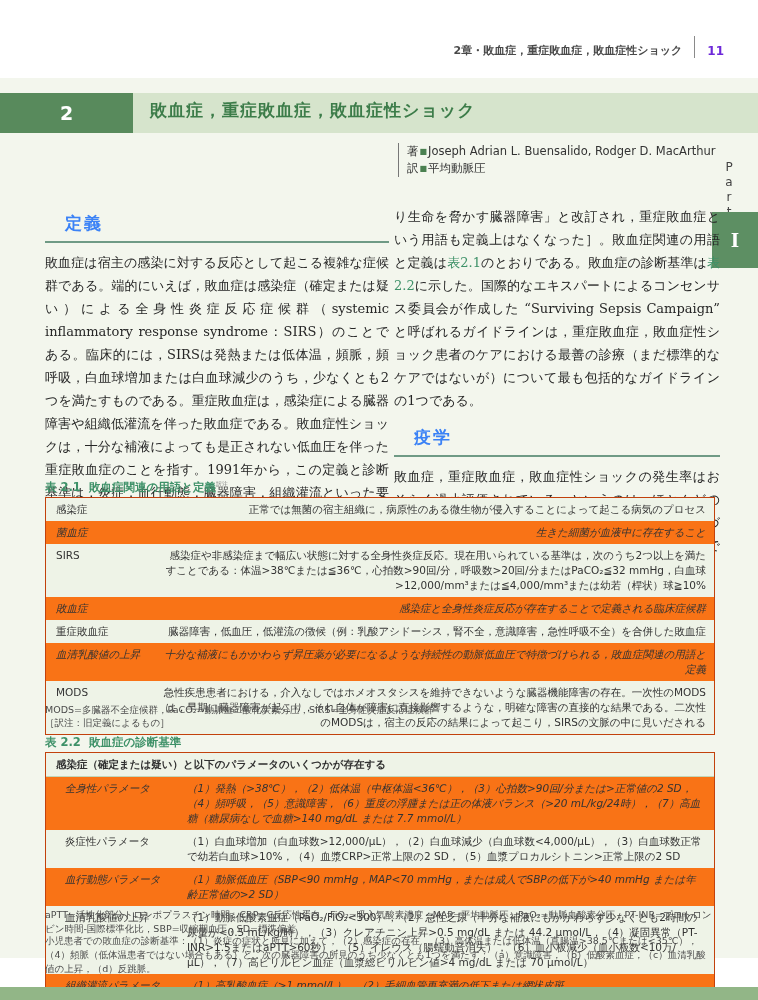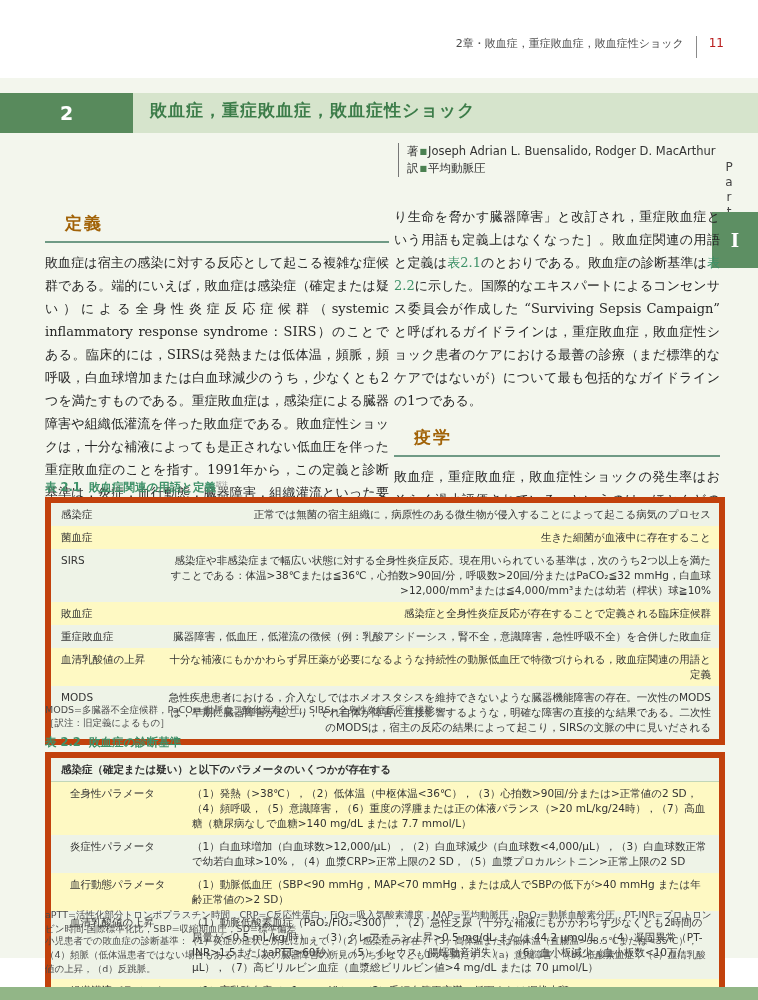--- a/index.html
+++ b/index.html
@@ -2,24 +2,24 @@
 <html><head>
 <meta charset="utf-8">
 <style>
   html,body{margin:0;padding:0;}
   body{width:758px;height:1000px;position:relative;background:#ffffff;
        font-family:"DejaVu Sans",sans-serif;overflow:hidden;}
   .page-bg{position:absolute;left:0;top:78px;width:758px;height:880px;background:#f3f6ed;}
   .bottom-strip{position:absolute;left:0;bottom:0;width:758px;height:13px;background:#92b687;}
 
   
-  .running-header{position:absolute;top:36px;right:34px;display:flex;align-items:flex-start;
-      font-size:11px;color:#4a4a4a;}
+  .running-header{position:absolute;top:36px;right:34px;display:flex;align-items:flex-end;
+      font-size:11px;color:#4a4a4a;font-weight:bold;}
   .running-header .divider{width:1px;height:22px;background:#8a8a8a;margin:0 12px;}
-  .running-header .pagenum{font-size:12px;color:#b91c1c;}
+  .running-header .pagenum{font-size:12px;color:#6d28d9;}
 
   
   .banner{position:absolute;left:0;top:93px;width:758px;height:40px;background:#d6e4cc;}
   .banner-num{position:absolute;left:0;top:0;width:133px;height:40px;background:#588a5c;
       color:#fff;font-size:19px;font-weight:bold;display:flex;align-items:center;justify-content:center;}
   .banner-title{position:absolute;left:150px;top:0;height:34px;display:flex;align-items:center;
       color:#3c7c49;font-size:17px;font-weight:bold;letter-spacing:1px;}
 
   
   .author-block{position:absolute;left:398px;top:143px;width:330px;border-left:1px solid #777;
@@ -31,34 +31,34 @@
       text-orientation:upright;font-size:12px;color:#444;letter-spacing:1px;}
   .part-box{position:absolute;right:0;top:212px;width:46px;height:56px;background:#5d8f63;
       color:#fff;display:flex;align-items:center;justify-content:center;
       font-size:18px;font-weight:bold;font-family:"DejaVu Serif",serif;}
 
   
   .col{position:absolute;font-family:"DejaVu Serif",serif;font-size:13px;color:#262626;
       line-height:23px;text-align:justify;}
   .col-left{left:45px;top:212px;width:344px;}
   .col-right{left:394px;top:205px;width:326px;}
-  h2.sec{font-family:"DejaVu Sans",sans-serif;font-size:17px;font-weight:bold;color:#a16207;
+  h2.sec{font-family:"DejaVu Sans",sans-serif;font-size:17px;font-weight:bold;color:#3b82f6;
       margin:0;padding:0 0 6px 20px;letter-spacing:2px;}
   .sec-rule{border-bottom:2px solid #6f9a85;margin-bottom:8px;}
   .tbl-ref{color:#3e9168;}
   .sec-block{margin-top:14px;}
 
   
   .tbl-title{position:absolute;left:45px;font-family:"DejaVu Sans",sans-serif;
       font-size:11.5px;font-weight:bold;color:#3e9168;}
   .tbl-title sup{font-size:6px;color:#777;font-weight:normal;}
-  .tbl{position:absolute;left:45px;width:668px;border:6px solid #c2410c;background:#eef3e7;
+  .tbl{position:absolute;left:45px;width:668px;border:1px solid #c2410c;background:#eef3e7;
       font-size:10.5px;color:#333;line-height:15px;}
   .trow{display:flex;}
-  .trow.alt{background:#fef9c3;}
+  .trow.alt{background:#f97316;font-style:italic;}
   .tbl1 .term{width:105px;flex:0 0 105px;padding:4px 2px 4px 10px;}
   .tbl1 .def{flex:1;padding:4px 8px 4px 0;text-align:right;}
   .tbl2 .term{width:120px;flex:0 0 120px;padding:4px 2px 4px 10px;margin-left:9px;}
   .tbl2 .def{flex:1;padding:4px 8px 4px 0;}
   .thead{padding:4px 10px;font-weight:bold;color:#2f2f2f;border-bottom:1px solid #c2d6b8;}
   .footnote{position:absolute;left:45px;width:670px;font-size:9.5px;color:#4a4a4a;line-height:14px;}
 </style>
 </head>
 <body>
 

